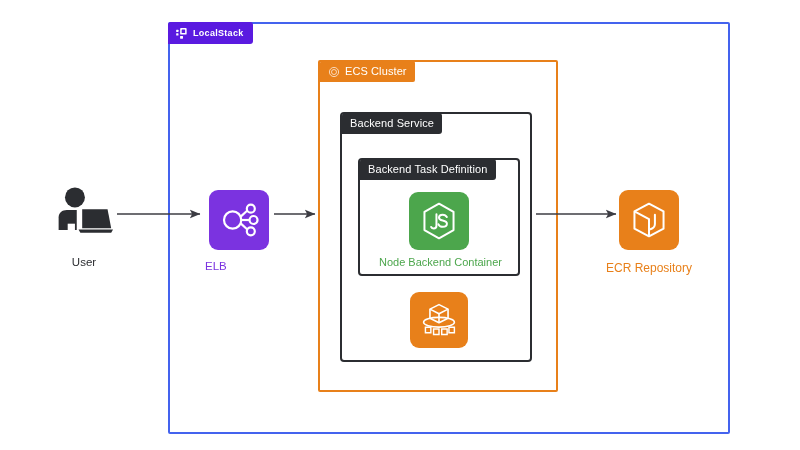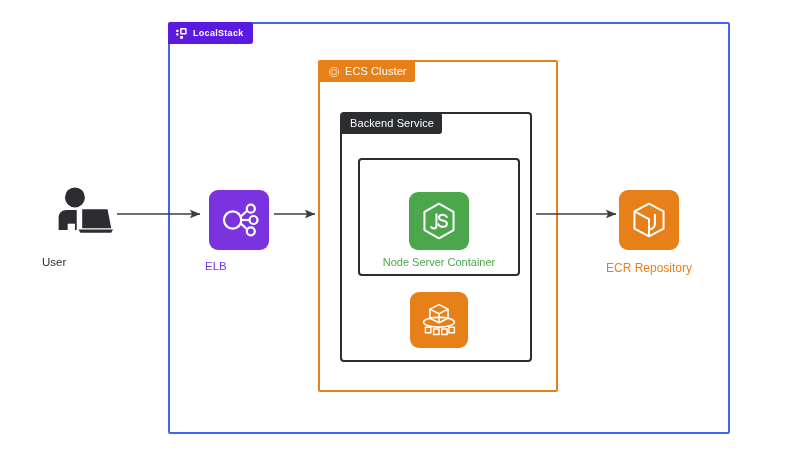--- a/index.html
+++ b/index.html
@@ -180,21 +180,21 @@
     width: 120px;
     text-align: center;
     font-size: 11px;
     color: #4CA64C;
     white-space: nowrap;
   }
   #label-user {
     position: absolute;
     left: 42px; top: 248px;
     width: 84px;
-    text-align: left;
+    text-align: center;
     font-size: 11.5px;
     color: #2B2D31;
   }
   #label-elb {
     position: absolute;
     left: 205px; top: 252px;
     width: 60px;
     text-align: left;
     font-size: 11.5px;
     color: #7B33E0;
@@ -253,20 +253,23 @@
   <div class="badge" id="ecs-badge">
     <span class="badge-icon">
       <svg width="12" height="12" viewBox="0 0 24 24">
         <circle cx="12" cy="12" r="9.2" fill="none" stroke="#ffffff" stroke-width="1.6" opacity="0.85"></circle>
         <circle cx="12" cy="12" r="5" fill="none" stroke="#ffffff" stroke-width="1.6" opacity="0.85"></circle>
       </svg>
     </span>
     <span class="badge-label">ECS Cluster</span>
   </div>
 
+  <div class="badge" id="taskdef-badge">
+    <span class="badge-label">Backend Task Definition</span>
+  </div>
 
   <div class="node" id="node-user">
     <div class="node-tile">
       <svg width="58" height="50" viewBox="0 0 64 54">
         <circle cx="22" cy="12" r="11" fill="#2B2D31"></circle>
         <path d="M4,48 L4,34 C4,29 8,26 13,26 L24,26 L24,48 Z" fill="#2B2D31"></path>
         <path d="M14,41 L14,48 L22,48 L22,41 Z" fill="#ffffff"></path>
         <path d="M30,25 L58,25 L62,46 L30,46 Z" fill="#2B2D31"></path>
         <path d="M26,47.5 L64,47.5 L62,51 L28,51 Z" fill="#2B2D31"></path>
       </svg>
@@ -291,21 +294,21 @@
 
   <div class="node" id="node-nodejs">
     <div class="node-tile">
       <svg width="38" height="40" viewBox="0 0 40 44">
         <path d="M20,3 L36,12 L36,32 L20,41 L4,32 L4,12 Z" fill="none" stroke="#ffffff" stroke-width="2.2" stroke-linejoin="round"></path>
         <path d="M17.2,14.5 L17.2,27.2 C17.2,29.2 16,30.2 14.2,30.2 C12.8,30.2 11.9,29.6 11.4,28.6" fill="none" stroke="#ffffff" stroke-width="2.2" stroke-linecap="round" stroke-linejoin="round"></path>
         <path d="M28.6,17.6 C27.8,16 26.2,15 24,15 C21.6,15 20,16.3 20,18.1 C20,20.1 21.6,20.9 24.1,21.4 C26.9,22 28.7,22.8 28.7,25 C28.7,27 27,28.3 24.2,28.3 C21.8,28.3 20.1,27.3 19.4,25.6" fill="none" stroke="#ffffff" stroke-width="2.2" stroke-linecap="round" stroke-linejoin="round"></path>
       </svg>
     </div>
   </div>
-  <div id="label-nodejs" class="node-label">Node Server Container</div>
+  <div id="label-nodejs" class="node-label">Node Backend Container</div>
 
   <div class="node" id="node-ecs-instance">
     <div class="node-tile">
       <svg width="40" height="38" viewBox="0 0 44 42">
         <path d="M22,4 L32,9 L32,19 L22,24 L12,19 L12,9 Z" fill="none" stroke="#ffffff" stroke-width="1.8" stroke-linejoin="round"></path>
         <line x1="12" y1="9" x2="22" y2="14" stroke="#ffffff" stroke-width="1.8"></line>
         <line x1="32" y1="9" x2="22" y2="14" stroke="#ffffff" stroke-width="1.8"></line>
         <line x1="22" y1="14" x2="22" y2="24" stroke="#ffffff" stroke-width="1.8"></line>
         <ellipse cx="22" cy="23.5" rx="17" ry="5.4" fill="none" stroke="#ffffff" stroke-width="1.8"></ellipse>
         <path d="M7,29 L13,29 L13,35 L7,35 Z" fill="none" stroke="#ffffff" stroke-width="1.6"></path>

